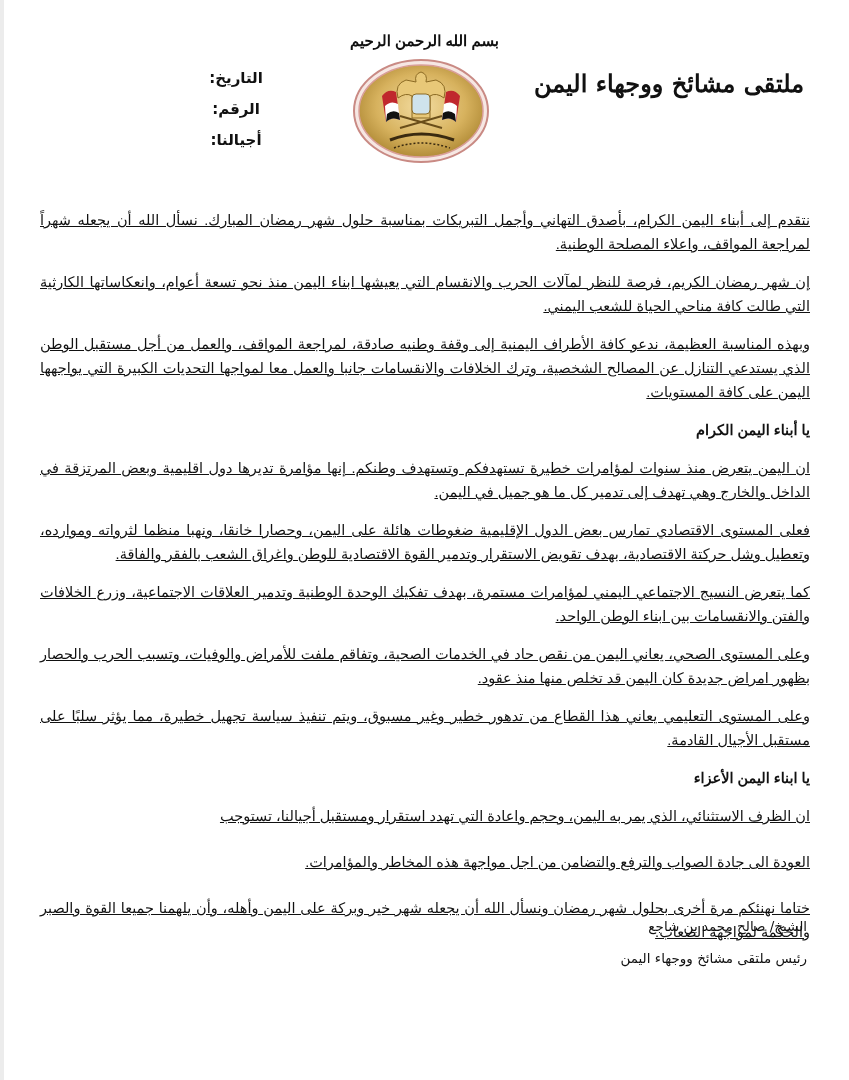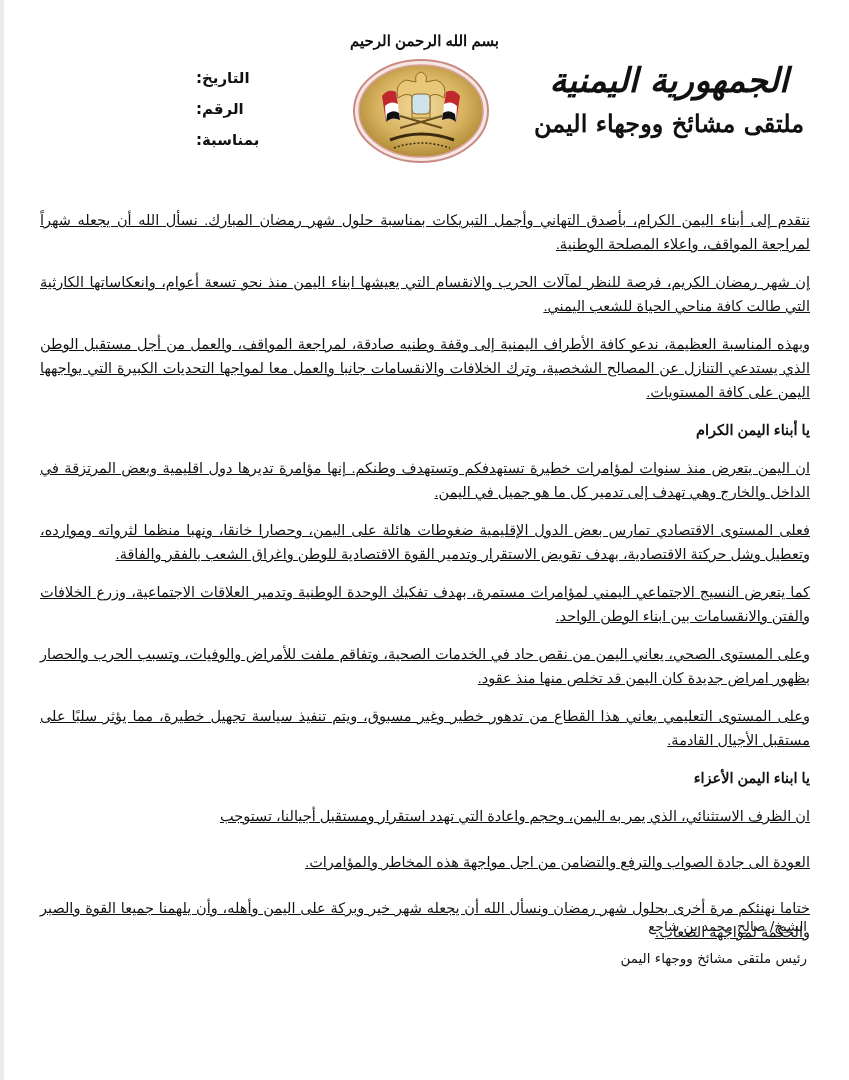--- a/index.html
+++ b/index.html
@@ -17,21 +17,21 @@
     .logo { position: absolute; left: 352px; top: 58px; width: 138px; height: 106px; }
     .title-block { position: absolute; right: 40px; top: 60px; width: 280px; direction: rtl; text-align: center; }
     .title-1 {
       font-family: "DejaVu Serif", serif; font-weight: bold; font-style: italic;
       font-size: 34px; line-height: 40px; letter-spacing: 1px;
     }
     .title-2 {
       font-family: "DejaVu Serif", serif; font-weight: bold;
       font-size: 24px; line-height: 40px; margin-top: 4px;
     }
-    .meta { position: absolute; left: 196px; top: 66px; width: 80px; direction: rtl; text-align: left; }
+    .meta { position: absolute; left: 196px; top: 66px; width: 80px; direction: rtl; text-align: center; }
     .meta-row { font-weight: bold; font-size: 15px; height: 31px; line-height: 24px; }
     .content {
       position: absolute; top: 204px; left: 40px; width: 770px;
       direction: rtl; text-align: justify;
       font-family: "Liberation Sans", sans-serif; font-size: 14.5px; line-height: 24px;
     }
     .content p { margin: 4px 0 14px 0; text-decoration: underline; }
     .content h3 { margin: 0 0 14px 0; font-size: 14.5px; font-weight: bold; }
     .content p.tight { margin-bottom: 22px; }
     .signature {
@@ -69,28 +69,27 @@
     <path d="M69 14 Q76 16 74 24 L84 22 Q96 26 92 40 Q84 34 78 38 L78 60 L60 60 L60 38 Q54 34 46 40 Q42 26 54 22 L64 24 Q62 16 69 14 Z" fill="#e8c878" stroke="#8c6b24" stroke-width="1"></path>
     <rect x="60" y="36" width="18" height="20" rx="4" fill="#cfe3ec" stroke="#8c6b24" stroke-width="1"></rect>
     <line x1="48" y1="70" x2="90" y2="58" stroke="#6a4e1a" stroke-width="2"></line>
     <line x1="90" y1="70" x2="48" y2="58" stroke="#6a4e1a" stroke-width="2"></line>
     <path d="M38 82 Q69 70 102 82" fill="none" stroke="#3a2a10" stroke-width="3"></path>
     <path d="M42 90 Q69 80 98 90" fill="none" stroke="#3a2a10" stroke-width="1.5" stroke-dasharray="2 2"></path>
   </svg>
 </div>
 
 <div class="title-block">
-  <div class="title-1">الجمهورية اليمنية</div>
   <div class="title-2">ملتقى مشائخ ووجهاء اليمن</div>
 </div>
 
 <div class="meta">
   <div class="meta-row">التاريخ:</div>
   <div class="meta-row">الرقم:</div>
-  <div class="meta-row">بمناسبة:</div>
+  <div class="meta-row">أجيالنا:</div>
 </div>
 
 <div class="content">
   <p>نتقدم إلى أبناء اليمن الكرام، بأصدق التهاني وأجمل التبريكات بمناسبة حلول شهر رمضان المبارك. نسأل الله أن يجعله شهراً لمراجعة المواقف، واعلاء المصلحة الوطنية.</p>
   <p>إن شهر رمضان الكريم، فرصة للنظر لمآلات الحرب والانقسام التي يعيشها ابناء اليمن منذ نحو تسعة أعوام، وانعكاساتها الكارثية التي طالت كافة مناحي الحياة للشعب اليمني.</p>
   <p>وبهذه المناسبة العظيمة، ندعو كافة الأطراف اليمنية إلى وقفة وطنيه صادقة، لمراجعة المواقف، والعمل من أجل مستقبل الوطن الذي يستدعي التنازل عن المصالح الشخصية، وترك الخلافات والانقسامات جانبا والعمل معا لمواجها التحديات الكبيرة التي يواجهها اليمن على كافة المستويات.</p>
   <h3>يا أبناء اليمن الكرام</h3>
   <p>ان اليمن يتعرض منذ سنوات لمؤامرات خطيرة تستهدفكم وتستهدف وطنكم. إنها مؤامرة تديرها دول اقليمية وبعض المرتزقة في الداخل والخارج وهي تهدف إلى تدمير كل ما هو جميل في اليمن.</p>
   <p>فعلى المستوى الاقتصادي تمارس بعض الدول الإقليمية ضغوطات هائلة على اليمن، وحصارا خانقا، ونهبا منظما لثرواته وموارده، وتعطيل وشل حركتة الاقتصادية، بهدف تقويض الاستقرار وتدمير القوة الاقتصادية للوطن واغراق الشعب بالفقر والفاقة.</p>
   <p>كما يتعرض النسيج الاجتماعي اليمني لمؤامرات مستمرة، بهدف تفكيك الوحدة الوطنية وتدمير العلاقات الاجتماعية، وزرع الخلافات والفتن والانقسامات بين ابناء الوطن الواحد.</p>

